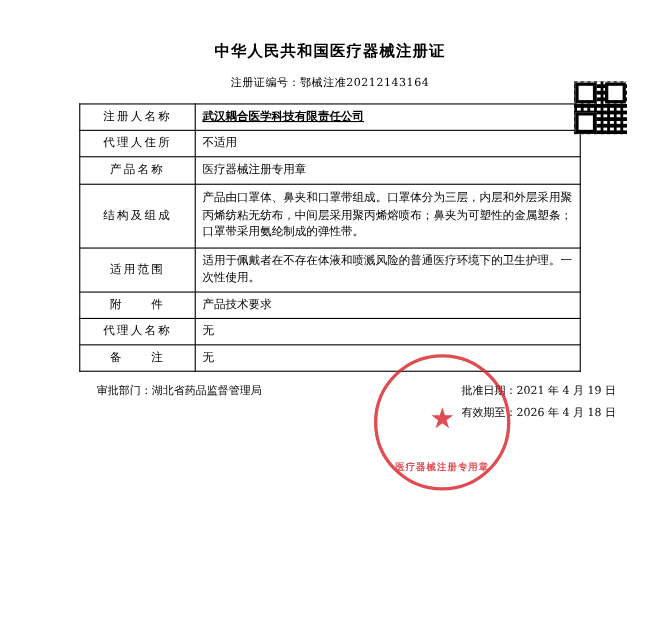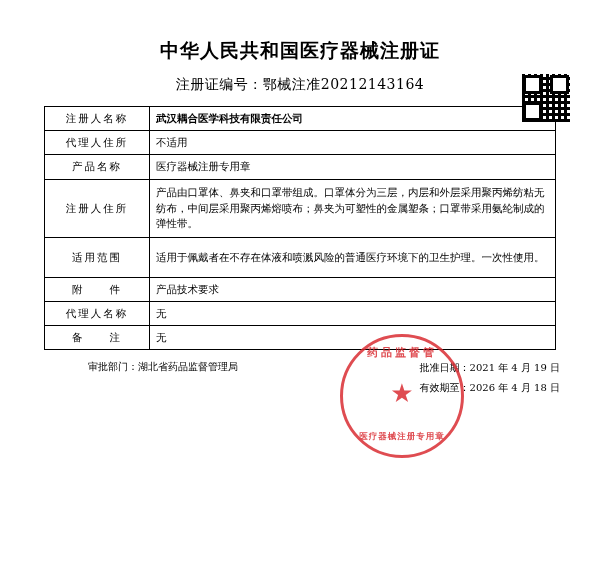--- a/index.html
+++ b/index.html
@@ -15,29 +15,29 @@
     position: relative;
     overflow: hidden;
   }
   .page {
     position: relative;
     width: 600px;
     height: 576px;
   }
   .title {
     text-align: center;
-    font-size: 19px;
+    font-size: 14px;
     font-weight: bold;
     letter-spacing: 1px;
     margin-top: 38px;
     font-family: "DejaVu Serif", "Liberation Serif", serif;
   }
   .cert-no {
     text-align: center;
-    font-size: 14px;
+    font-size: 10px;
     margin-top: 12px;
     letter-spacing: 0.5px;
     font-family: "DejaVu Serif", "Liberation Serif", serif;
   }
   .qr {
     position: absolute;
     right: 30px;
     top: 36px;
     width: 48px;
     height: 48px;
@@ -61,21 +61,21 @@
     position: absolute;
     left: 1px;
     bottom: 1px;
     width: 13px;
     height: 13px;
     border: 3px solid #000;
     background: #fff;
   }
   table.cert {
     border-collapse: collapse;
-    width: 512px;
+    width: 456px;
     margin: 12px auto 0 auto;
     table-layout: fixed;
   }
   table.cert td {
     border: 1px solid #000;
     font-size: 10.5px;
     line-height: 1.45;
     padding: 4px 6px;
     vertical-align: middle;
     font-family: "DejaVu Serif", "Liberation Serif", serif;
@@ -85,20 +85,21 @@
     text-align: center;
     letter-spacing: 2px;
     white-space: nowrap;
   }
   td.value {
     text-align: left;
   }
   .v-bold {
     font-weight: bold;
     font-size: 11px;
+    text-decoration: underline;
   }
   .v-small {
     font-size: 9px;
   }
   .footer {
     width: 520px;
     margin: 8px auto 0 auto;
     position: relative;
     font-family: "DejaVu Serif", "Liberation Serif", serif;
     font-size: 10px;
@@ -177,21 +178,21 @@
       </tr>
       <tr>
         <td class="label">代理人住所</td>
         <td class="value">不适用</td>
       </tr>
       <tr>
         <td class="label">产品名称</td>
         <td class="value">医疗器械注册专用章</td>
       </tr>
       <tr style="height:58px">
-        <td class="label">注册人住所</td>
+        <td class="label">结构及组成</td>
         <td class="value">产品由口罩体、鼻夹和口罩带组成。口罩体分为三层，内层和外层采用聚丙烯纺粘无纺布，中间层采用聚丙烯熔喷布；鼻夹为可塑性的金属塑条；口罩带采用氨纶制成的弹性带。</td>
       </tr>
       <tr style="height:40px">
         <td class="label">适用范围</td>
         <td class="value">适用于佩戴者在不存在体液和喷溅风险的普通医疗环境下的卫生护理。一次性使用。</td>
       </tr>
       <tr>
         <td class="label">附　　件</td>
         <td class="value">产品技术要求</td>
       </tr>
@@ -208,19 +209,18 @@
 
   <div class="footer">
     <div class="footer-row">
       <div class="footer-left">审批部门：湖北省药品监督管理局</div>
       <div class="footer-right">
         <div>批准日期：2021 年 4 月 19 日</div>
         <div>有效期至：2026 年 4 月 18 日</div>
       </div>
     </div>
     <div class="stamp">
-      <div class="stamp-top">药品监督管</div>
       <div class="stamp-star">★</div>
       <div class="stamp-bottom">医疗器械注册专用章</div>
     </div>
   </div>
 
 </div>
 
 </body></html>

